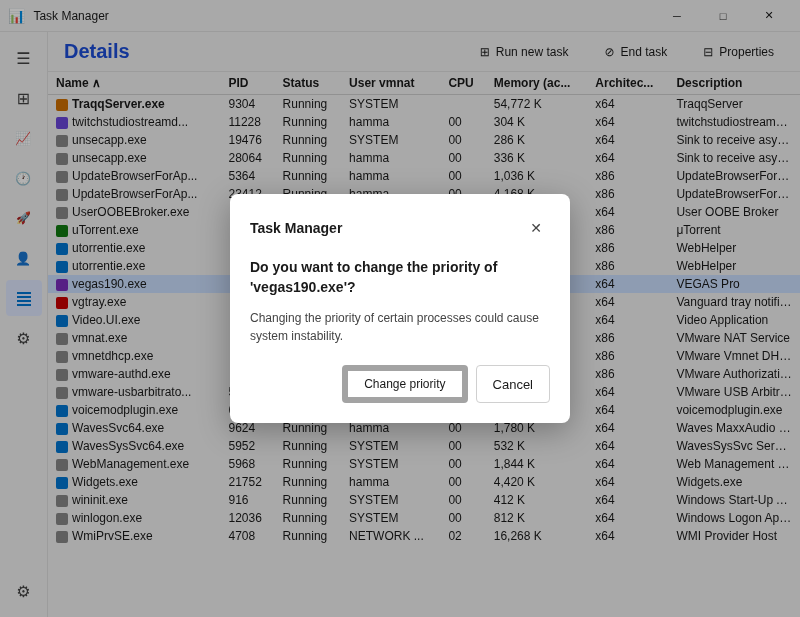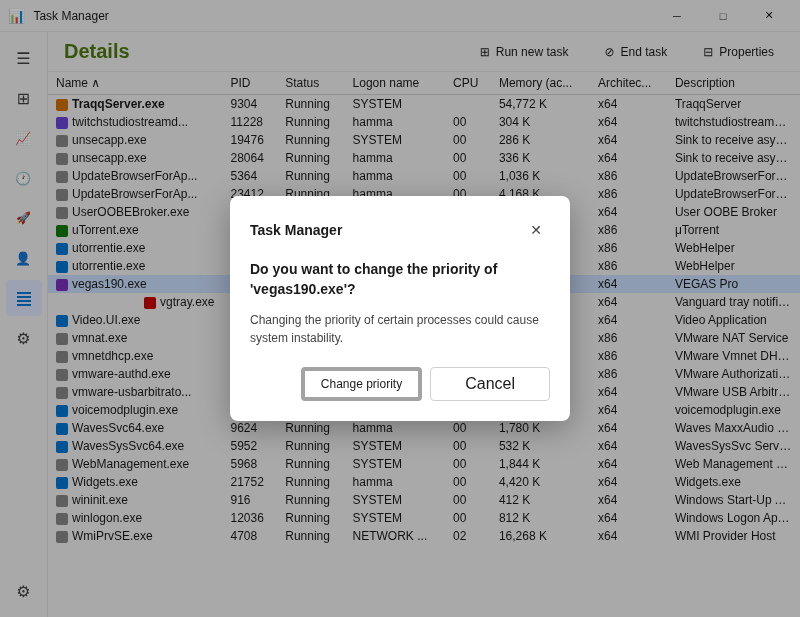--- a/index.html
+++ b/index.html
@@ -99,21 +99,21 @@
       display: flex;
       align-items: center;
       padding: 8px 16px;
       background: #f3f3f3;
       border-bottom: 1px solid #e0e0e0;
       gap: 16px;
     }
     .toolbar-title {
       font-size: 20px;
       font-weight: 600;
-      color: #4d7c0f;
+      color: #1d4ed8;
       flex: 1;
     }
     .toolbar-btn {
       display: flex;
       align-items: center;
       gap: 6px;
       padding: 4px 10px;
       border: none;
       background: transparent;
       cursor: pointer;
@@ -137,21 +137,21 @@
     thead tr {
       background: #f3f3f3;
       border-bottom: 1px solid #d0d0d0;
       position: sticky;
       top: 0;
       z-index: 1;
     }
     th {
       padding: 4px 8px;
       text-align: left;
-      font-weight: 400;
+      font-weight: 700;
       color: #1a1a1a;
       white-space: nowrap;
       cursor: pointer;
       user-select: none;
     }
     td {
       padding: 2px 8px;
       color: #1a1a1a;
       white-space: nowrap;
       overflow: hidden;
@@ -221,33 +221,33 @@
       line-height: 1.5;
     }
     .dialog-footer {
       display: flex;
       justify-content: flex-end;
       gap: 8px;
     }
     .btn-primary {
       padding: 6px 16px;
       background: white;
-      border: 4px solid #a3a3a3;
+      border: 6px solid #a3a3a3;
       border-radius: 4px;
       font-size: 12px;
       cursor: pointer;
       color: #1a1a1a;
       font-weight: 500;
     }
     .btn-secondary {
-      padding: 6px 34px;
+      padding: 6px 16px;
       background: white;
       border: 1px solid #d0d0d0;
       border-radius: 4px;
-      font-size: 16px;
+      font-size: 13px;
       cursor: pointer;
       color: #1a1a1a;
     }
   </style>
 </head>
 <body>
 
 <div class="title-bar">
   <div class="title-bar-left">
     <span style="font-size:14px;">📊</span>
@@ -299,21 +299,21 @@
       </button>
     </div>
 
     <div class="table-container">
       <table>
         <thead>
           <tr>
             <th>Name ∧</th>
             <th>PID</th>
             <th>Status</th>
-            <th>Logon name</th>
+            <th>User vmnat</th>
             <th>CPU</th>
             <th>Memory (ac...</th>
             <th>Architec...</th>
             <th>Description</th>
           </tr>
         </thead>
         <tbody id="process-tbody">
         <tr>
               <td style="max-width: 160px; font-weight: bold;"><span style="display:inline-block;width:12px;height:12px;background:#d07000;border-radius:2px;margin-right:4px;vertical-align:middle;"></span><span>TraqqServer.exe</span></td>
               <td>9304</td>
@@ -418,21 +418,21 @@
               <td style="max-width: 160px;"><span style="display:inline-block;width:12px;height:12px;background:#7b2fbf;border-radius:2px;margin-right:4px;vertical-align:middle;"></span><span>vegas190.exe</span></td>
               <td></td>
               <td></td>
               <td></td>
               <td></td>
               <td></td>
               <td>x64</td>
               <td>VEGAS Pro</td>
             </tr>
             <tr>
-              <td style="max-width: 160px; text-align: right;"><span style="display:inline-block;width:12px;height:12px;background:#cc0000;border-radius:2px;margin-right:4px;vertical-align:middle;"></span><span>vgtray.exe</span></td>
+              <td style="max-width: 160px;"><span style="display:inline-block;width:12px;height:12px;background:#cc0000;border-radius:2px;margin-right:4px;vertical-align:middle;"></span><span>vgtray.exe</span></td>
               <td></td>
               <td></td>
               <td></td>
               <td></td>
               <td></td>
               <td>x64</td>
               <td>Vanguard tray notification.</td>
             </tr>
             <tr>
               <td style="max-width: 160px;"><span style="display:inline-block;width:12px;height:12px;background:#0078d4;border-radius:2px;margin-right:4px;vertical-align:middle;"></span><span>Video.UI.exe</span></td>

